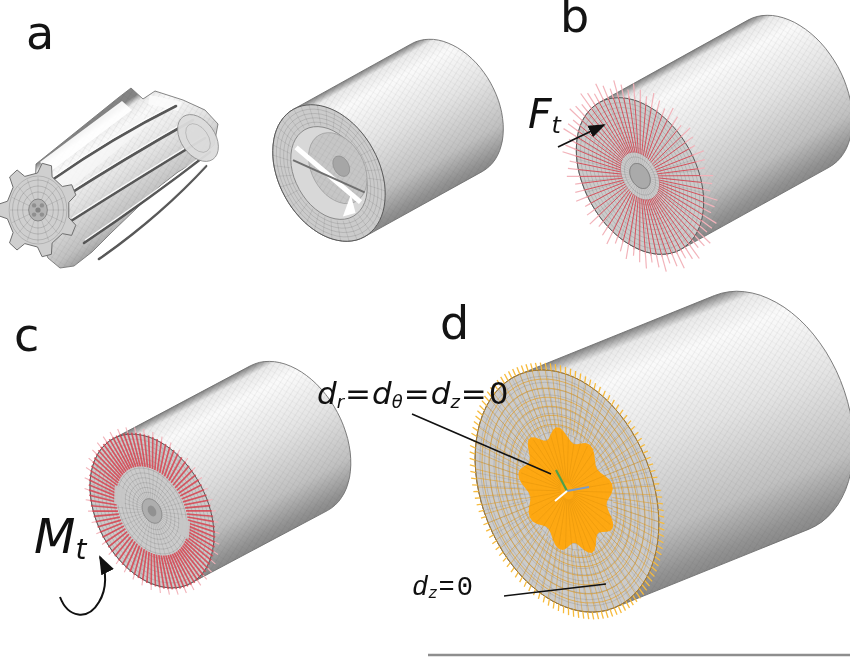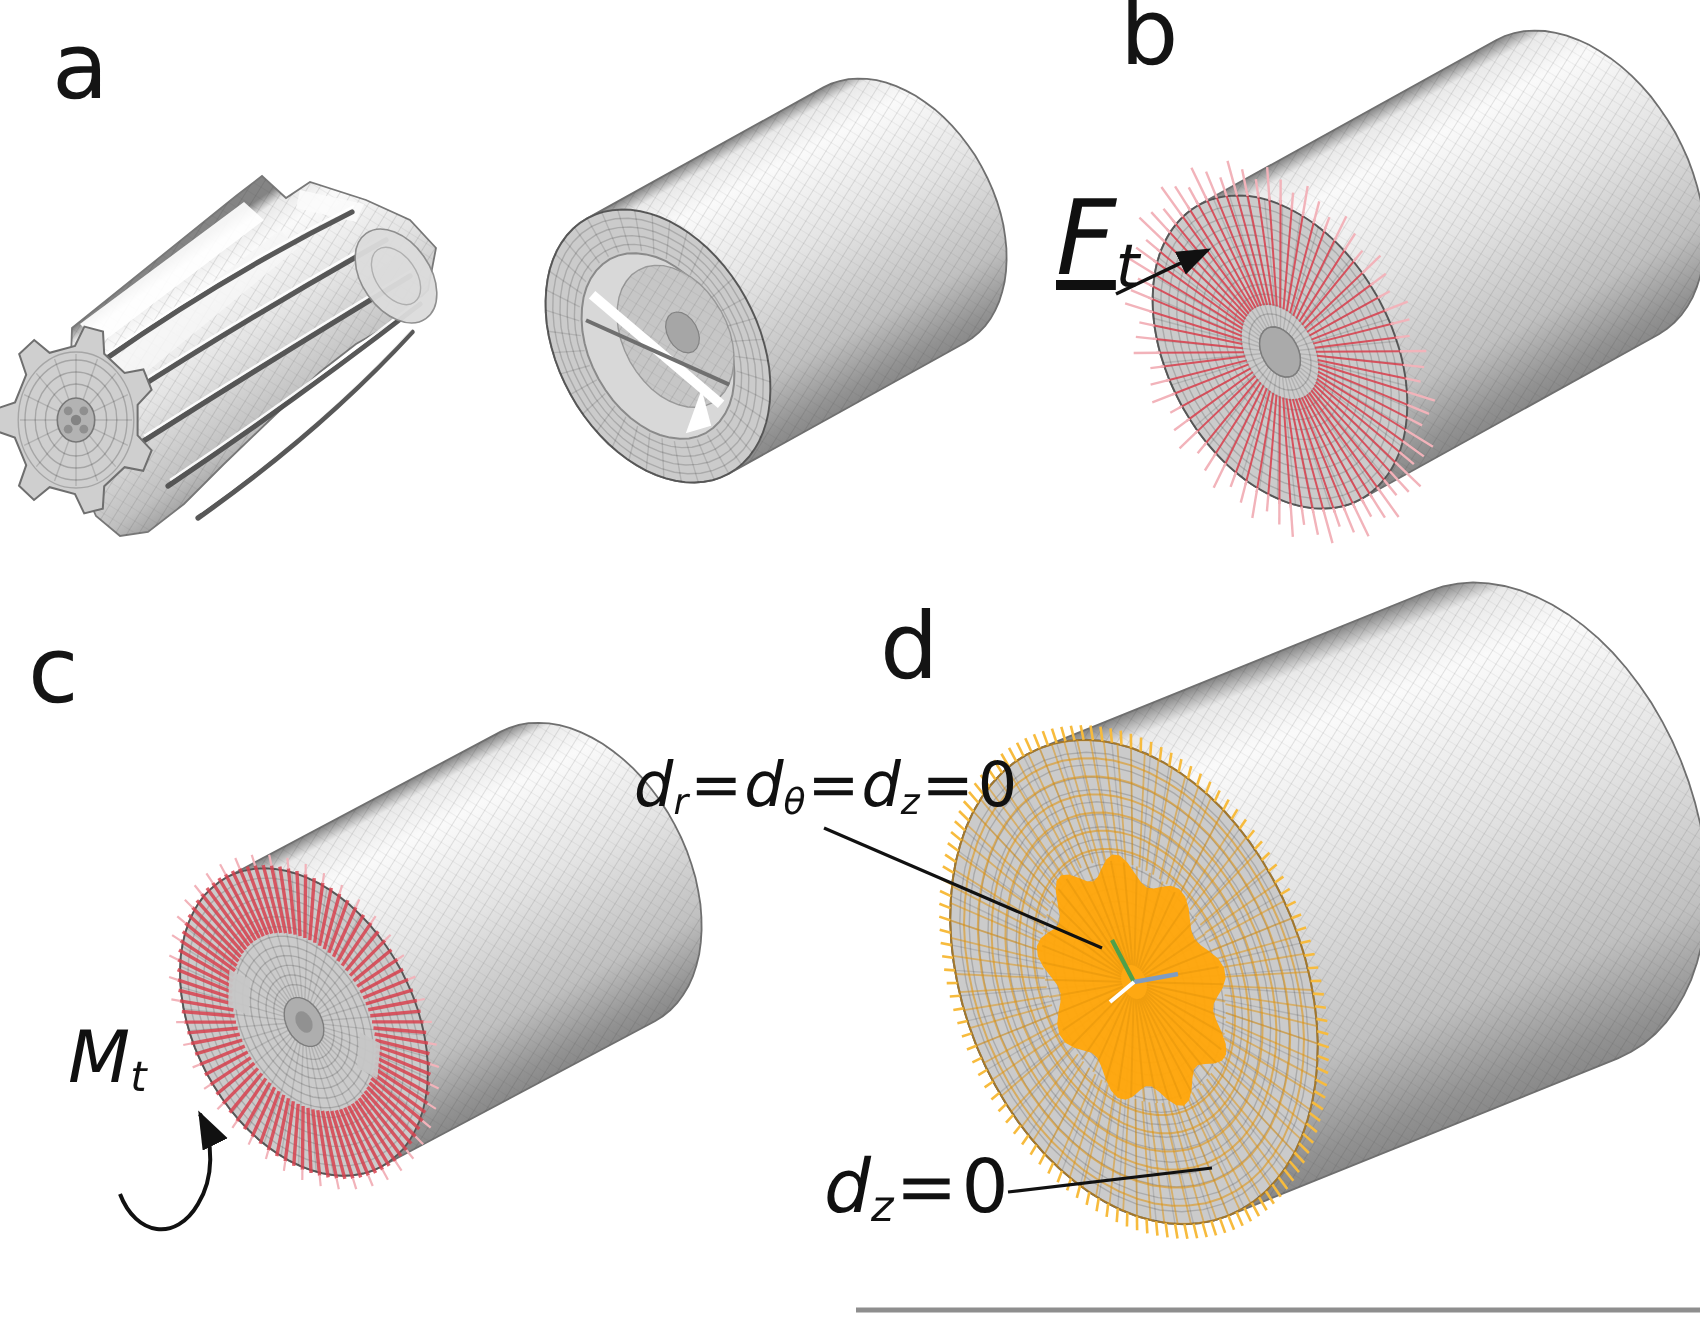--- a/index.html
+++ b/index.html
@@ -5,24 +5,24 @@
   html,body{margin:0;padding:0;background:#ffffff;}
   #stage{position:relative;width:850px;height:659px;background:#ffffff;overflow:hidden;
          font-family:"Liberation Sans",sans-serif;}
   #fig-svg{position:absolute;left:0;top:0;width:850px;height:659px;}
   .plabel{position:absolute;font-family:"DejaVu Sans",sans-serif;font-size:46px;
           color:#141414;line-height:1;}
   .ann{position:absolute;font-family:"DejaVu Sans",sans-serif;color:#101010;white-space:nowrap;line-height:1;}
   .it{font-style:italic;}
   .sb{font-style:italic;font-size:58%;vertical-align:-22%;}
   .eq{font-style:normal;padding:0 1px;}
-  #ann-ft{font-size:52px;text-decoration:underline;}
-  #ann-mt{font-size:36px;}
+  #ann-ft{font-size:41px;}
+  #ann-mt{font-size:48px;}
   #ann-bcc{font-size:31px;text-align:center;}
-  #ann-bcf{font-size:37px;}
+  #ann-bcf{font-size:27px;font-family:Liberation Mono, monospace;}
 </style>
 </head>
 <body>
 
 <div id="stage">
 
   <svg id="fig-svg" xmlns="http://www.w3.org/2000/svg" viewBox="0 0 850 659">
     <defs>
       <pattern id="hatch" width="5" height="5" patternUnits="userSpaceOnUse" patternTransform="rotate(32)">
         <path d="M0,0 L0,5" stroke="rgba(40,40,40,.20)" stroke-width=".6"></path>

